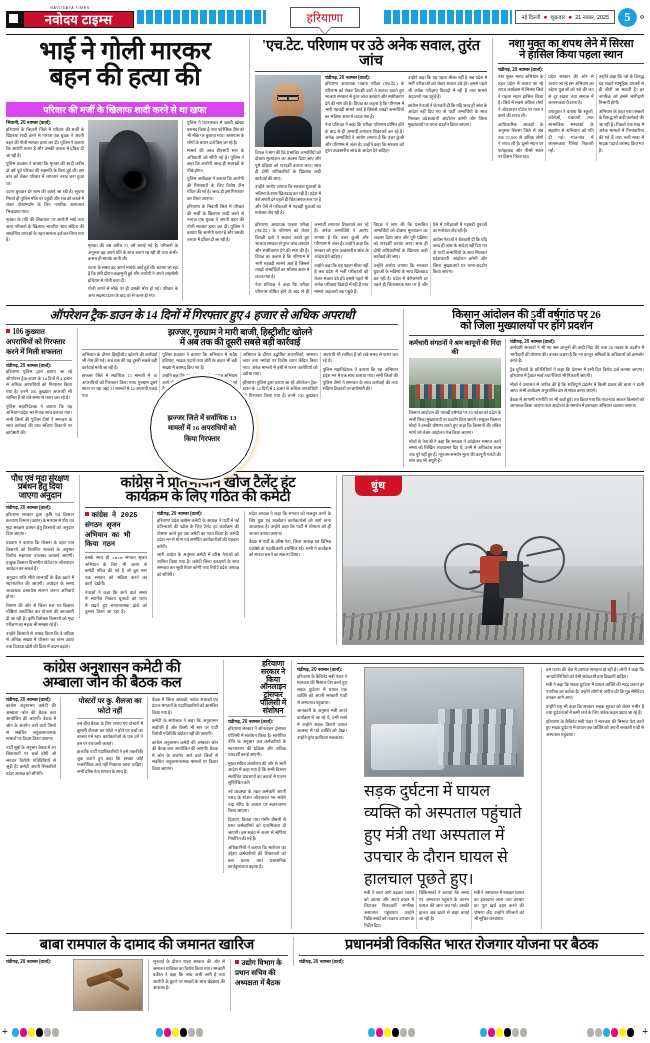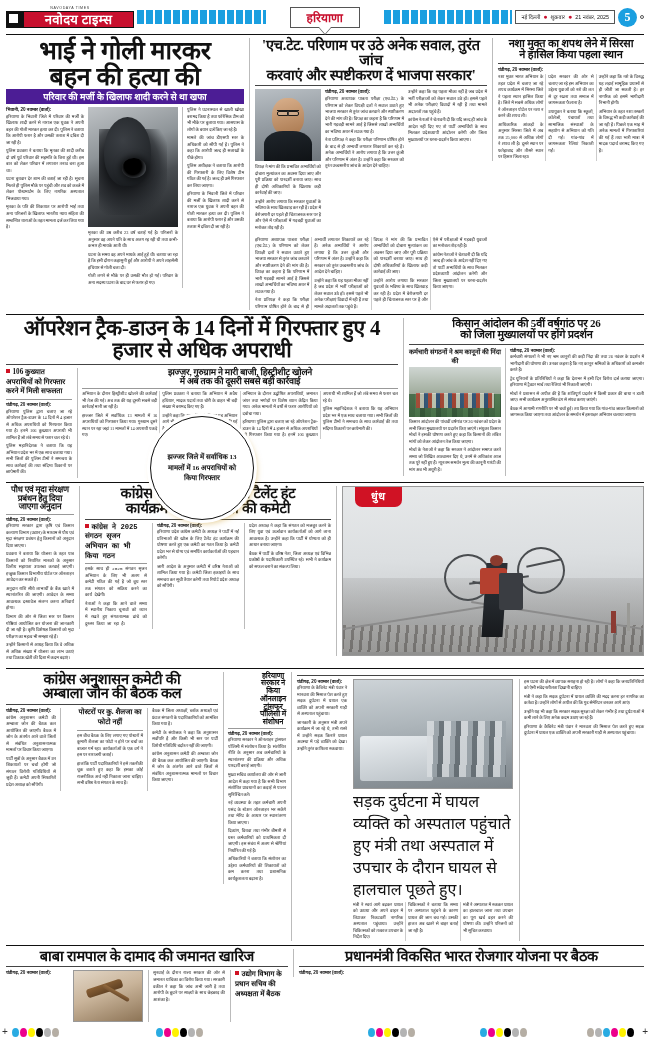--- a/index.html
+++ b/index.html
@@ -28,21 +28,21 @@
   .logo-name {
     flex: 1; background: #c8102e; color: #fff; font-weight: bold;
     font-size: 13px; letter-spacing: .3px; display: flex; align-items: center;
     justify-content: center; border: 1.5px solid #111; line-height: 1;
   }
   .bars { flex: 1; display: flex; gap: 2px; height: 14px; overflow: hidden; margin: 0 3px; }
   .bars span { flex: 0 0 7px; background: #1a9fe0; }
   .section-tab-holder { position: relative; flex: 0 0 112px; display:flex; justify-content:center;}
   .section-tab {
     border: 1px solid #555; background: #fff; padding: 1px 16px;
-    color: #c8102e; font-weight: bold; font-size: 12px; position: relative; z-index: 3;
+    color: #c8102e; font-weight: normal; font-size: 12px; position: relative; z-index: 3;
   }
   .section-tab:after {
     content: ""; position: absolute; left: 50%; bottom: -7px; margin-left: -6px;
     border-left: 6px solid transparent; border-right: 6px solid transparent;
     border-top: 7px solid #fff; filter: drop-shadow(0 1px 0 #555);
   }
   .dateline {
     border: 1px solid #555; background: #fff; font-size: 5.4px; padding: 2px 5px;
     font-family: "Liberation Sans", sans-serif; white-space: nowrap; color:#111;
     display:flex; align-items:center; gap:3px;
@@ -57,27 +57,27 @@
 
   .rule { border-top: 1.6px solid #111; margin: 4px 0 3px; }
   .rule-thin { border-top: .7px solid #444; margin: 3px 0; }
   .rule-hair { border-top: .5px solid #999; margin: 2px 0; }
 
   
   h1.head {
     font-weight: bold; line-height: 1.02; text-align: center; letter-spacing: -.2px;
   }
   .hl-xl { font-size: 25px; }
-  .hl-lg { font-size: 21px; }
+  .hl-lg { font-size: 12px; font-style: italic; }
   .hl-md { font-size: 14.5px; }
   .hl-sm { font-size: 11px; }
   .hl-xs { font-size: 9px; }
   .redbar {
-    background: #4c1d95; color: #fff; font-weight: bold; font-size: 9.2px;
-    text-align: center; padding: 2.5px 2px; margin-top: 0; line-height:1.1;
+    background: #d946ef; color: #fff; font-weight: bold; font-size: 9.2px;
+    text-align: center; padding: 2.5px 2px; margin-top: 13px; line-height:1.1;
   }
   .kicker {
     font-weight: bold; font-size: 7.2px; line-height: 1.35; color: #111;
   }
   .kicker .sq { display: inline-block; width: 4px; height: 4px; background: #d01224;
                 margin-right: 2.5px; vertical-align: 1px; }
   .byline { font-size: 4.6px; font-weight: bold; line-height: 1.45; font-family:"Liberation Sans",sans-serif;}
 
   
   .bodytext {
@@ -272,21 +272,20 @@
             <p>पुलिस अधीक्षक ने बताया कि आरोपी की गिरफ्तारी के लिए विशेष टीम गठित की गई है। जल्द ही उसे गिरफ्तार कर लिया जाएगा।</p>
             <p>हरियाणा के भिवानी जिले में परिवार की मर्जी के खिलाफ शादी करने से नाराज एक युवक ने अपनी बहन की गोली मारकर हत्या कर दी। पुलिस ने बताया कि आरोपी फरार है और उसकी तलाश में दबिश दी जा रही है।</p>
           </div>
         </div>
       </div>
     </div>
 
     <div class="vdiv" style="flex:1; padding-left:5px;">
       <h1 class="head hl-md" style="text-align:center;">
         <span>'एच.टेट. परिणाम पर उठे अनेक सवाल, तुरंत जांच</span><br>
-        <span>करवाएं और स्पष्टीकरण दें भाजपा सरकार'</span>
       </h1>
       <div class="rule-thin"></div>
       <div class="cols" style="gap:4px;">
         <div class="col" style="flex:0 0 66px;">
           <div class="photo ph-portrait" style="height:72px;">
             <div class="glasses"></div>
           </div>
           <div class="bodytext" style="margin-top:3px;">
             <p>विपक्ष ने मांग की कि प्रभावित अभ्यर्थियों को दोबारा मूल्यांकन का अवसर दिया जाए और पूरी प्रक्रिया को पारदर्शी बनाया जाए। साथ ही दोषी अधिकारियों के खिलाफ कड़ी कार्रवाई की जाए।</p>
             <p>उन्होंने आरोप लगाया कि सरकार युवाओं के भविष्य के साथ खिलवाड़ कर रही है। प्रदेश में बेरोजगारी दर पहले ही चिंताजनक स्तर पर है और ऐसे में परीक्षाओं में गड़बड़ी युवाओं का मनोबल तोड़ रही है।</p>
@@ -536,21 +535,21 @@
         <p>हरियाणा सरकार ने ऑनलाइन ट्रांसफर पॉलिसी में संशोधन किया है। संशोधित नीति के अनुसार अब कर्मचारियों के स्थानांतरण की प्रक्रिया और अधिक पारदर्शी बनाई जाएगी।</p>
         <p>मुख्य सचिव कार्यालय की ओर से जारी आदेश में कहा गया है कि सभी विभाग संशोधित प्रावधानों का कड़ाई से पालन सुनिश्चित करें।</p>
         <p>नई व्यवस्था के तहत कर्मचारी अपनी पसंद के स्टेशन ऑनलाइन भर सकेंगे तथा मेरिट के आधार पर स्थानांतरण किया जाएगा।</p>
         <p>दिव्यांग, विधवा तथा गंभीर बीमारी से ग्रस्त कर्मचारियों को प्राथमिकता दी जाएगी। इस संबंध में अलग से श्रेणियां निर्धारित की गई हैं।</p>
         <p>अधिकारियों ने बताया कि संशोधन का उद्देश्य कर्मचारियों की शिकायतों को कम करना तथा प्रशासनिक कार्यकुशलता बढ़ाना है।</p>
       </div>
     </div>
 
     <div class="vdiv" style="flex:1; padding-left:5px;">
       <div class="rule-thin"></div>
-      <div class="cols" style="gap:6px;">
+      <div class="cols" style="gap:17px;">
         <div class="col" style="flex:0 0 50px;">
           <div class="byline">चंडीगढ़, 20 नवम्बर (वार्ता):</div>
           <div class="bodytext">
             <p>हरियाणा के कैबिनेट मंत्री पंवार ने मानवता की मिसाल पेश करते हुए सड़क दुर्घटना में घायल एक व्यक्ति को अपनी सरकारी गाड़ी से अस्पताल पहुंचाया।</p>
             <p>जानकारी के अनुसार मंत्री अपने कार्यक्रम में जा रहे थे, तभी रास्ते में उन्होंने सड़क किनारे घायल अवस्था में पड़े व्यक्ति को देखा। उन्होंने तुरंत काफिला रुकवाया।</p>
           </div>
         </div>
         <div class="col" style="flex:0 0 160px;">
           <div class="photo ph-amb box" style="height:110px;"></div>
           <div class="cap" style="border:none; padding:1.5px 0;">सड़क दुर्घटना में घायल व्यक्ति को अस्पताल पहुंचाते हुए मंत्री तथा अस्पताल में उपचार के दौरान घायल से हालचाल पूछते हुए।</div>

